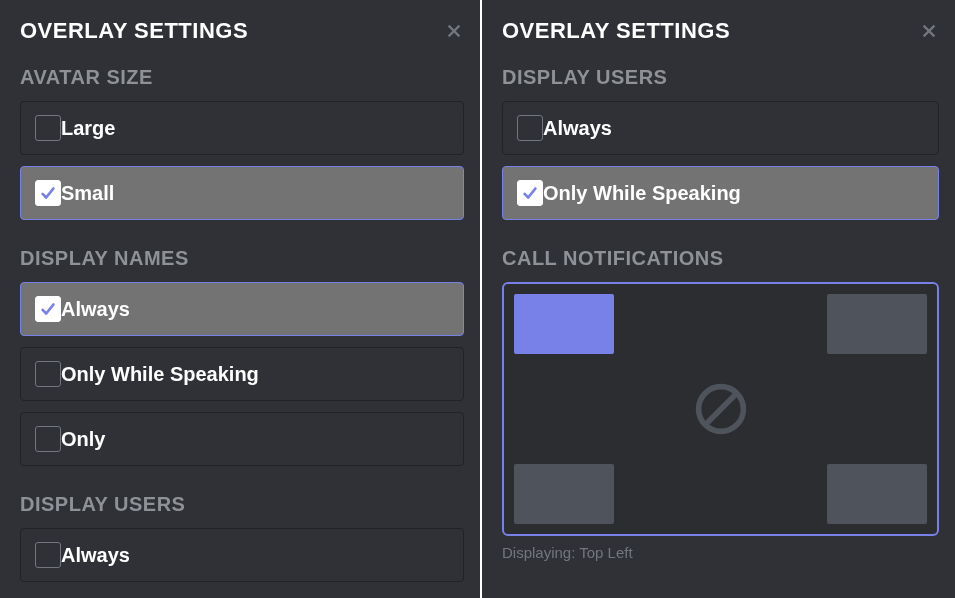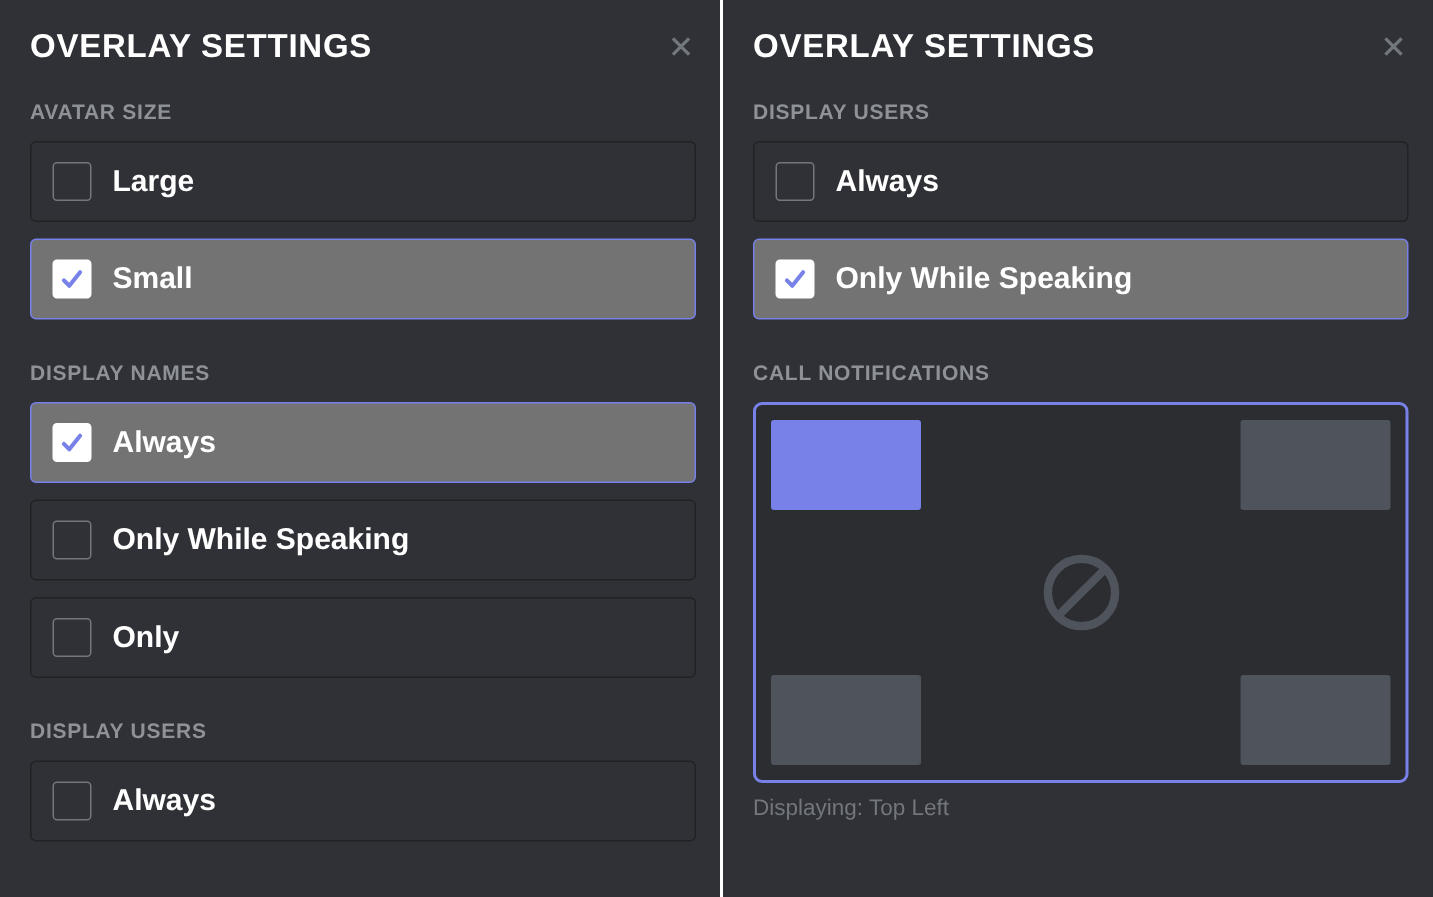--- a/index.html
+++ b/index.html
@@ -36,31 +36,30 @@
     width: 20px; height: 20px;
     display:flex; align-items:center; justify-content:center;
     cursor: pointer;
     color: #72767d;
     font-size: 22px;
     line-height: 1;
   }
   .close-btn svg { width:18px; height:18px; }
   .close-btn svg path { stroke:#72767d; stroke-width:2.5; fill:none; }
   .section-label {
-    font-size: 14px;
+    font-size: 20px;
     font-weight: 700;
     color: #8e9297;
     letter-spacing: 0.5px;
     margin-bottom: 12px;
     margin-top: 4px;
   }
   .option-row {
     display:flex;
     align-items:center;
-    gap: 14px;
     height: 54px;
     padding: 0 14px;
     border-radius: 4px;
     border: 1px solid #202225;
     background: transparent;
     margin-bottom: 11px;
     cursor: pointer;
   }
   .option-row.selected {
     background: #737373;

